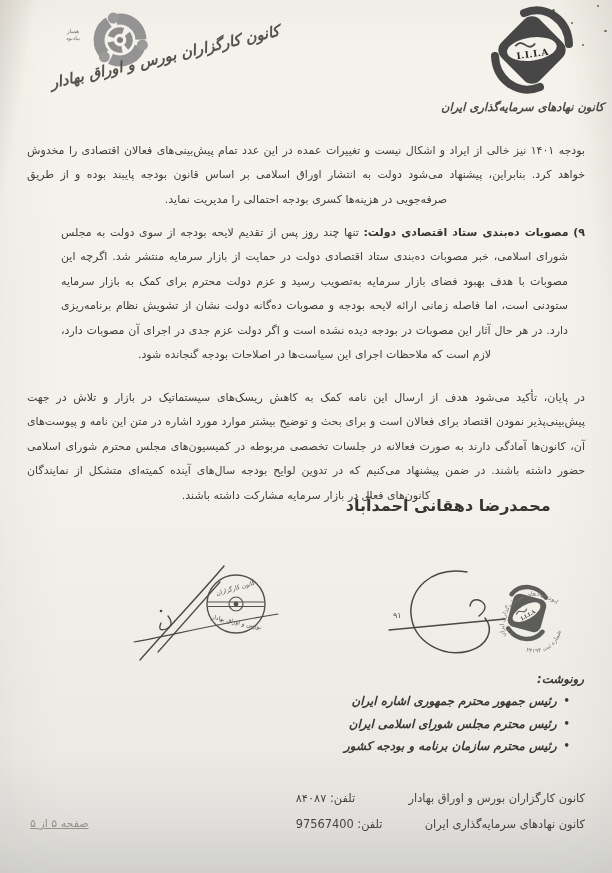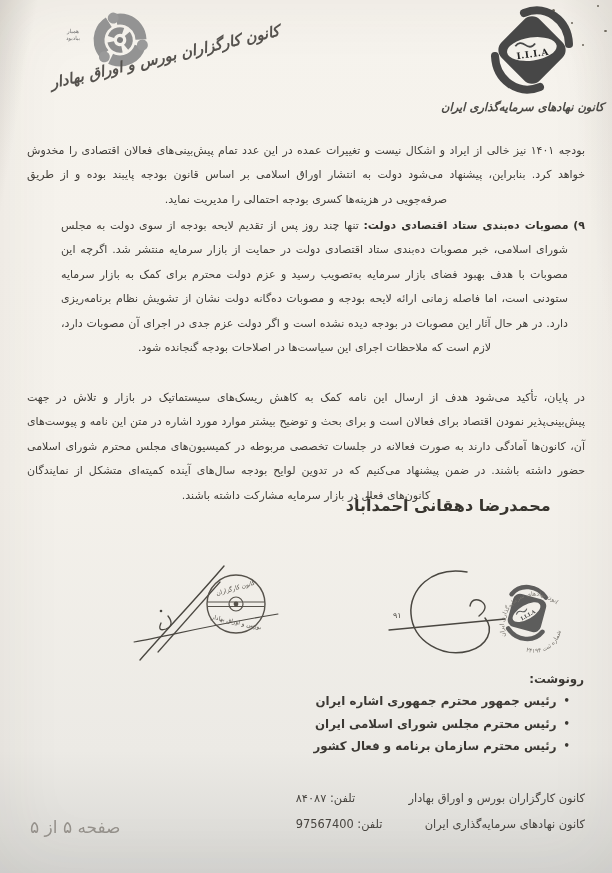--- a/index.html
+++ b/index.html
@@ -27,49 +27,49 @@
   .logo-right svg{position:absolute;right:15px;top:2px;}
   .calli-right{
      position:absolute;right:2px;top:96px;width:146px;direction:rtl;text-align:center;
      font-family:"DejaVu Serif",serif;font-style:italic;font-weight:bold;font-size:11.5px;color:#4c4a46;
      white-space:nowrap;}
 
   
   .textblock{position:absolute;left:27px;right:27px;direction:rtl;
      text-align:justify;text-align-last:center;font-size:11px;line-height:24.4px;color:#413e39;}
   .p1{top:128px;}
-  .item9{top:203px;padding-right:17px;text-indent:-17px;margin-left:34px;}
+  .item9{top:210px;padding-right:17px;text-indent:-17px;margin-left:34px;}
   .item9 .num,.item9 .ttl{font-weight:bold;color:#37342f;}
   .p3{top:375px;}
 
   
   .sigs{position:absolute;top:492px;left:27px;right:27px;direction:rtl;display:flex;justify-content:space-between;}
   .sigcol{width:49%;text-align:center;font-weight:bold;font-size:16px;line-height:27px;color:#38352f;}
 
   
   .siggfx{position:absolute;left:0;top:550px;width:612px;height:125px;}
   .sig-left{position:absolute;left:128px;top:4px;}
   .sig-right{position:absolute;left:375px;top:8px;}
   .ink{stroke:#4a4741;fill:none;stroke-linecap:round;}
   .stamp{stroke:#56524b;fill:none;}
   .stamptext{font-size:6px;fill:#5d5952;font-family:"DejaVu Sans",sans-serif;}
 
   
-  .cc{position:absolute;top:668px;right:28px;direction:rtl;font-size:11.8px;color:#3b3833;}
+  .cc{position:absolute;top:668px;right:28px;direction:rtl;font-size:11.8px;color:#3b3833;font-style:italic;}
   .cc .label{font-weight:bold;line-height:22px;}
   .cc .row{display:flex;gap:7px;line-height:22.5px;font-weight:bold;padding-right:14px;}
   .cc .dot{font-size:10px;line-height:22.5px;}
 
   
   .footer{position:absolute;top:787px;right:27px;direction:rtl;display:grid;
      grid-template-columns:auto auto;column-gap:26px;row-gap:4px;
      font-size:11.4px;line-height:22px;color:#47443f;}
   .footer .org{text-align:right;}
   .footer .tel{text-align:left;}
-  .pagenum{position:absolute;left:30px;top:817px;font-size:17px;color:#94908a;direction:rtl;}
+  .pagenum{position:absolute;left:30px;top:817px;font-size:11px;color:#94908a;direction:rtl;text-decoration:underline;}
 </style>
 </head>
 <body>
 
 <div class="page">
 
   <div class="speck" style="left:552px;top:9px;width:3px;height:3px;"></div>
   <div class="speck" style="left:571px;top:22px;width:2px;height:2px;"></div>
   <div class="speck" style="left:597px;top:5px;width:2px;height:2px;"></div>
   <div class="speck" style="left:604px;top:30px;width:3px;height:2px;"></div>
@@ -168,21 +168,21 @@
     <div class="row">
       <span class="dot">•</span>
       <span>رئیس جمهور محترم جمهوری اشاره ایران</span>
     </div>
     <div class="row">
       <span class="dot">•</span>
       <span>رئیس محترم مجلس شورای اسلامی ایران</span>
     </div>
     <div class="row">
       <span class="dot">•</span>
-      <span>رئیس محترم سازمان برنامه و فعال کشور</span>
+      <span>رئیس محترم سازمان برنامه و بودجه کشور</span>
     </div>
   </div>
 
   <div class="footer">
     <span class="org">کانون کارگزاران بورس و اوراق بهادار</span>
     <span class="tel"><span>تلفن:</span> <span>۸۴۰۸۷</span></span>
     <span class="org">کانون نهادهای سرمایه‌گذاری ایران</span>
     <span class="tel"><span>تلفن:</span> <span>97567400</span></span>
   </div>
 

